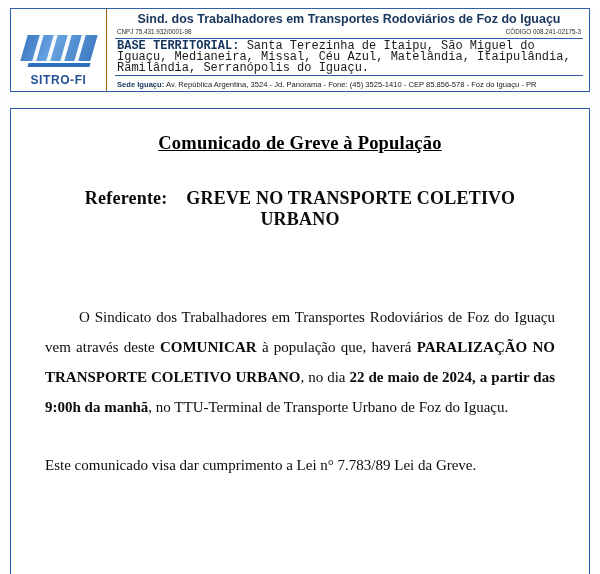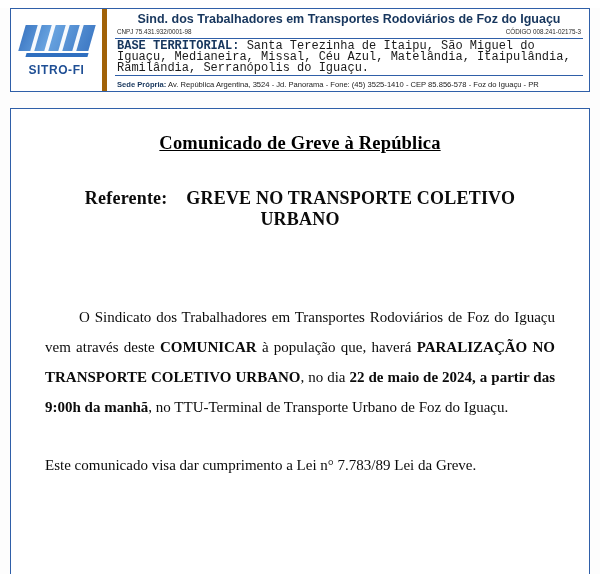--- a/index.html
+++ b/index.html
@@ -32,25 +32,25 @@
     box-sizing: border-box;
     display: flex;
     align-items: stretch;
     background: #ffffff;
   }
 
   .logo-box {
     width: 96px;
     flex: 0 0 96px;
     position: relative;
-    border-right: 5px solid #a16207;
+    border-right: 1px solid #a16207;
     display: flex;
     flex-direction: column;
     align-items: center;
-    justify-content: center;
+    justify-content: flex-end;
     padding: 2px 0 4px 0;
     box-sizing: border-box;
   }
   .logo-graphic {
     width: 74px;
     height: 40px;
     position: relative;
     margin-bottom: 2px;
   }
   .logo-graphic .sweep {
@@ -227,29 +227,29 @@
         <span>CNPJ 75.431.932/0001-98</span>
         <span>CÓDIGO 008.241-02175-3</span>
       </div>
       <div class="sep-line"></div>
       <div class="territory">
         <span class="lbl">BASE TERRITORIAL:</span>
         <span>Santa Terezinha de Itaipu, São Miguel do Iguaçu, Medianeira, Missal, Céu Azul, Matelândia, Itaipulândia, Ramilândia, Serranópolis do Iguaçu.</span>
       </div>
       <div class="sep-line"></div>
       <div class="address">
-        <span class="lbl">Sede Própria:</span>
+        <span class="lbl">Sede Iguaçu:</span>
         <span>Av. República Argentina, 3524 - Jd. Panorama - Fone: (45) 3525-1410 - CEP 85.856-578 - Foz do Iguaçu - PR</span>
       </div>
     </div>
   </div>
 
   <div class="frame">
 
-    <div class="doc-title">Comunicado de Greve à República</div>
+    <div class="doc-title">Comunicado de Greve à População</div>
 
     <div class="subject">
       <span class="label">Referente:</span>
       <span>&nbsp;&nbsp;</span>
       <span class="value">GREVE NO TRANSPORTE COLETIVO URBANO</span>
     </div>
 
     <div class="para">
       <span>O Sindicato dos Trabalhadores em Transportes Rodoviários de Foz do Iguaçu vem através deste </span><b>COMUNICAR</b><span> à população que, haverá </span><b>PARALIZAÇÃO NO TRANSPORTE COLETIVO URBANO</b><span>, no dia </span><b>22 de maio  de 2024, a partir das 9:00h da manhã</b><span>, no TTU-Terminal de Transporte Urbano de Foz do Iguaçu.</span>
     </div>

